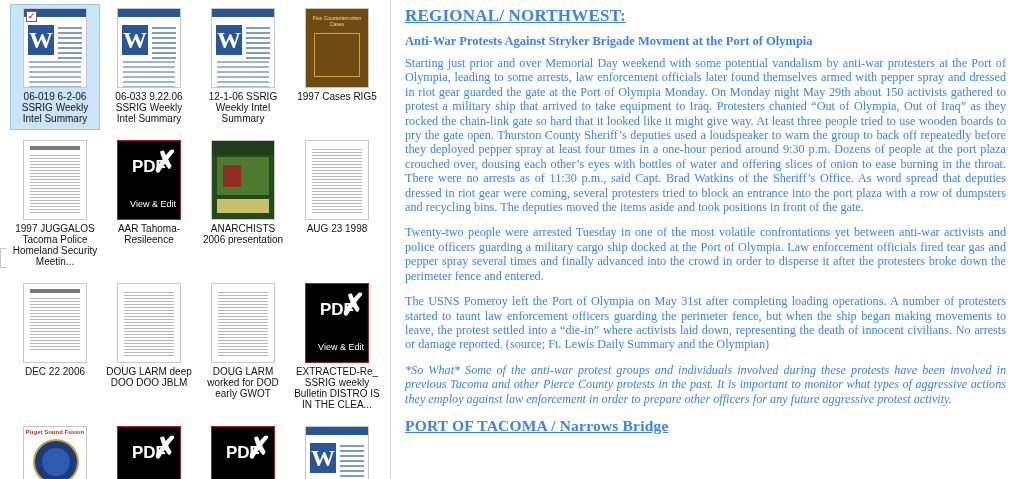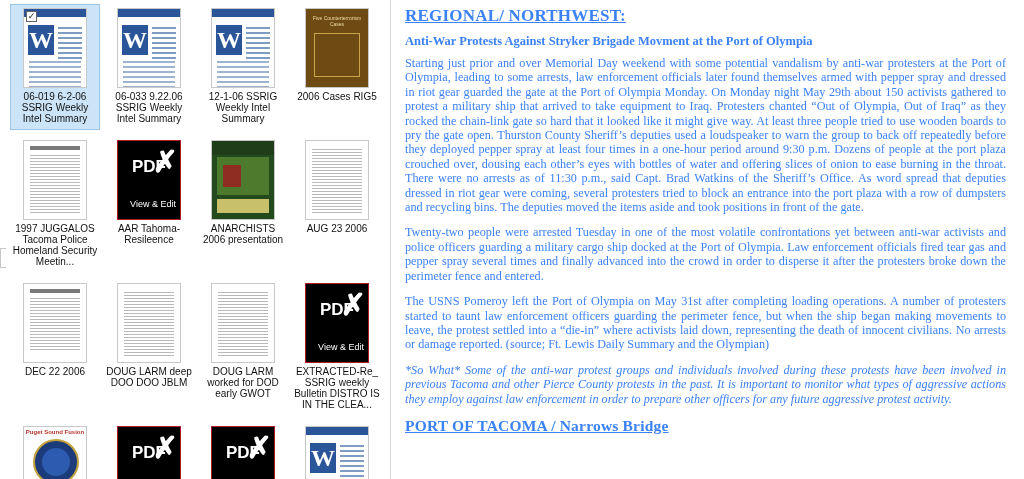--- a/index.html
+++ b/index.html
@@ -304,21 +304,21 @@
             </div>
         </div>
         <div class="tile-label">12-1-06 SSRIG Weekly Intel Summary</div>
       </div>
 
       <div class="tile">
         <div class="thumb doc-gold">
           <div class="gtitle">Five Counterterrorism Cases</div>
           <div class="gbox"></div>
         </div>
-        <div class="tile-label">2006 Cases RIG5</div>
+        <div class="tile-label">1997 Cases RIG5</div>
       </div>
 
       <div class="tile">
         <div class="thumb doc-page">
           <div class="phead"></div>
           <div class="plines" style="top:14px">
               <i></i>
               <i></i>
               <i></i>
               <i></i>
@@ -381,21 +381,21 @@
               <i></i>
               <i></i>
               <i></i>
               <i></i>
               <i></i>
               <i></i>
               <i></i>
               <i></i>
             </div>
         </div>
-        <div class="tile-label">AUG 23 2006</div>
+        <div class="tile-label">AUG 23 1998</div>
       </div>
 
       <div class="tile">
         <div class="thumb doc-page">
           <div class="phead"></div>
           <div class="plines" style="top:14px">
               <i></i>
               <i></i>
               <i></i>
               <i></i>

